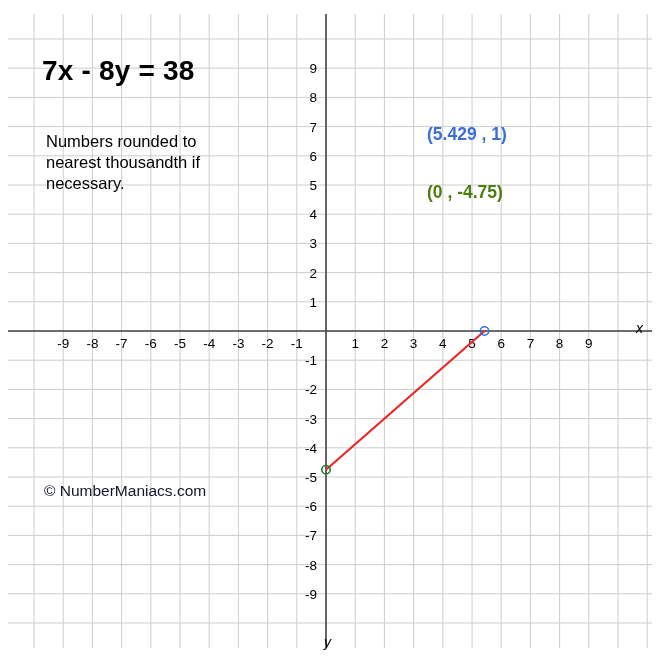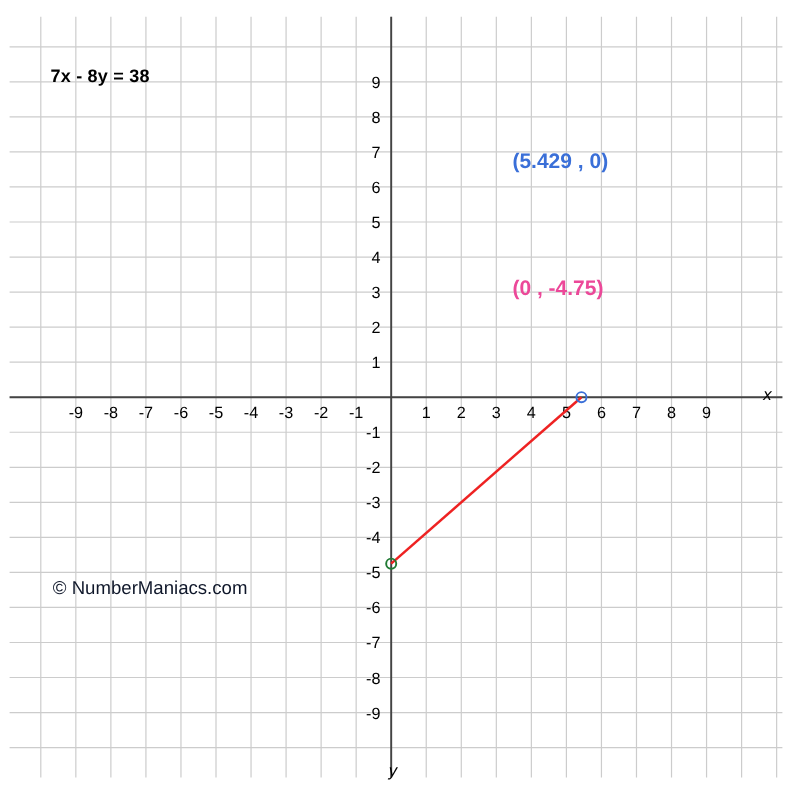--- a/index.html
+++ b/index.html
@@ -21,21 +21,21 @@
     position: absolute;
     left: 0;
     top: 0;
     width: 660px;
     height: 660px;
   }
   .eq-title {
     position: absolute;
     left: 42px;
     top: 55px;
-    font-size: 15px;
+    font-size: 28px;
     font-weight: bold;
     color: #000000;
     letter-spacing: 0.2px;
   }
   .note {
     position: absolute;
     left: 46px;
     top: 131px;
     font-size: 16.5px;
     color: #000000;
@@ -55,22 +55,21 @@
     font-weight: bold;
   }
   .pt-x {
     left: 427px;
     top: 124px;
     color: #3a6fd8;
   }
   .pt-y {
     left: 427px;
     top: 182px;
-    color: #ec4899;
-    margin-top: 48px;
+    color: #4d7c0f;
   }
   .axis-letter {
     position: absolute;
     font-size: 14px;
     font-style: italic;
     color: #000000;
   }
   .axis-x-letter {
     left: 636px;
     top: 320px;
@@ -176,21 +175,22 @@
     <g id="series-layer">
         <line x1="326" y1="469.7" x2="484.5268" y2="331" stroke="#ee2222" stroke-width="2.1"></line>
       </g>
     <g id="points-layer">
         <circle cx="484.5268" cy="331" r="4.2" fill="none" stroke="#3a6fd8" stroke-width="1.6"></circle>
         <circle cx="326" cy="469.7" r="4.2" fill="none" stroke="#1f7a33" stroke-width="1.6"></circle>
       </g>
   </svg>
 
   <div class="eq-title">7x - 8y = 38</div>
+  <div class="note">Numbers rounded to nearest thousandth if necessary.</div>
   <div class="credit">© NumberManiacs.com</div>
 
-  <div class="pt-label pt-x">(5.429 , 0)</div>
+  <div class="pt-label pt-x">(5.429 , 1)</div>
   <div class="pt-label pt-y">(0 , -4.75)</div>
 
   <div class="axis-letter axis-x-letter">x</div>
   <div class="axis-letter axis-y-letter">y</div>
 
 </div>
 
 </body></html>

